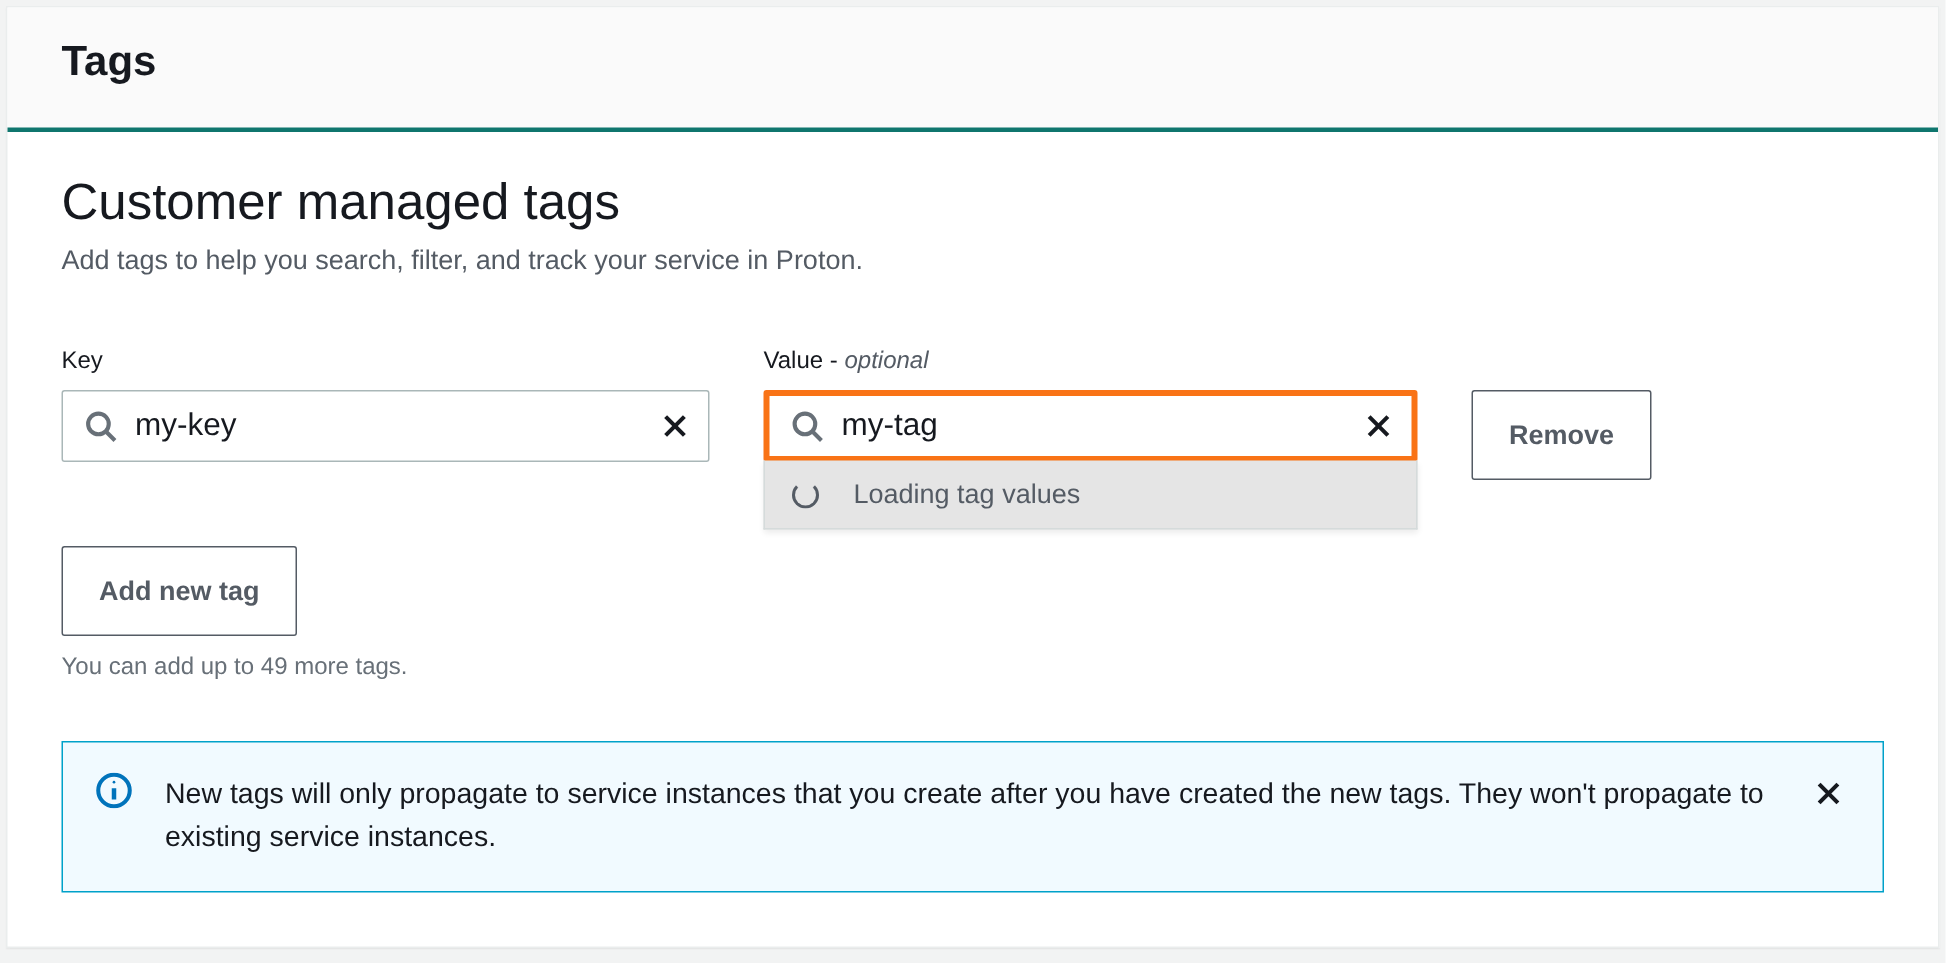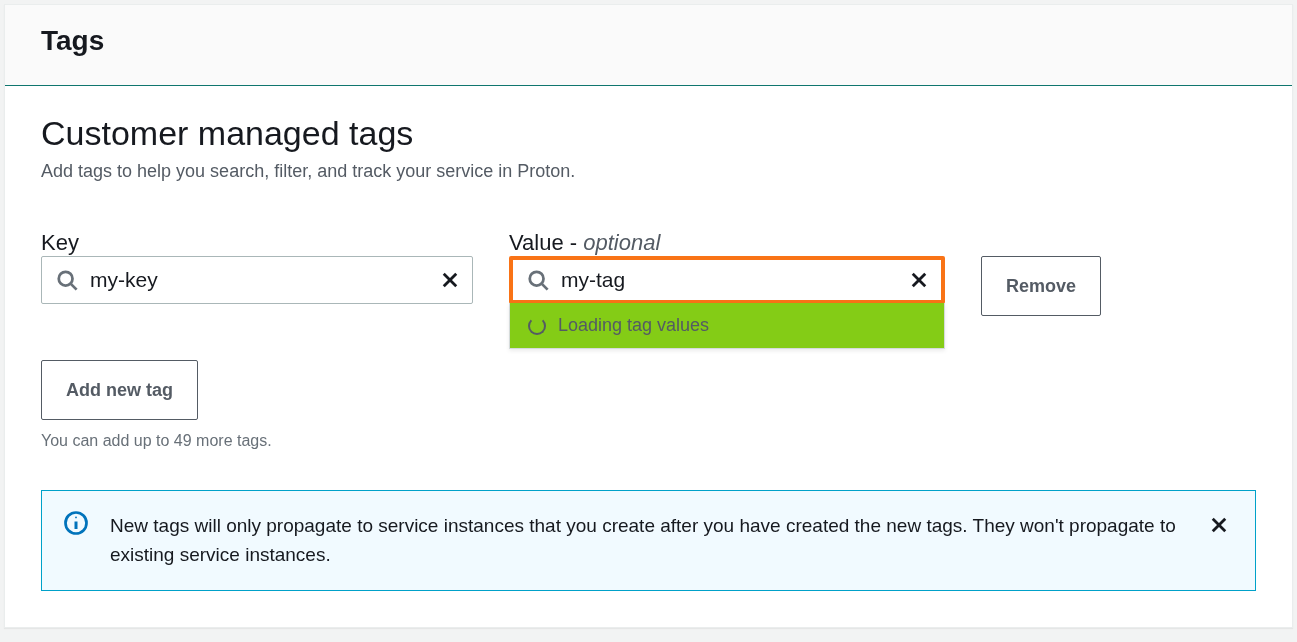--- a/index.html
+++ b/index.html
@@ -13,21 +13,21 @@
       padding: 4px;
       color: #16191f;
     }
     .panel {
       background: #ffffff;
       border: 1px solid #eaeded;
       box-shadow: 0 1px 1px rgba(0,0,0,0.05);
     }
     .panel-header {
       background: #fafafa;
-      border-bottom: 1px solid #0f766e;
+      border-bottom: 3px solid #0f766e;
       padding: 20px 36px 28px 36px;
     }
     .panel-header h2 {
       font-size: 28px;
       font-weight: 700;
       color: #16191f;
     }
     .panel-body {
       padding: 28px 36px 36px 36px;
     }
@@ -52,22 +52,23 @@
       width: 432px;
     }
     .col-value {
       width: 436px;
       position: relative;
     }
     .col-remove {
       flex: 0 0 auto;
     }
     .field-label {
-      font-size: 22px;
-      color: #16191f;
+      font-size: 16px;
+      color: #16191f;
+      margin-bottom: 10px;
       display: block;
     }
     .field-label .optional {
       font-style: italic;
       color: #545b64;
     }
     .input-wrapper {
       position: relative;
       display: flex;
       align-items: center;
@@ -112,28 +113,28 @@
       color: #16191f;
       display: flex;
       align-items: center;
       justify-content: center;
     }
     .dropdown {
       position: absolute;
       top: 100%;
       left: 0;
       right: 0;
-      background: #84cc16;
+      background: #e5e5e5;
       border: 1px solid #d5dbdb;
       border-top: none;
       box-shadow: 0 2px 4px rgba(0,0,0,0.08);
       padding: 12px 18px;
       display: flex;
       align-items: center;
-      gap: 12px;
+      gap: 23px;
       font-size: 18px;
       color: #545b64;
       margin-top: -1px;
       z-index: 10;
     }
     .spinner {
       width: 18px;
       height: 18px;
       border: 2.5px solid #545b64;
       border-top-color: transparent;

